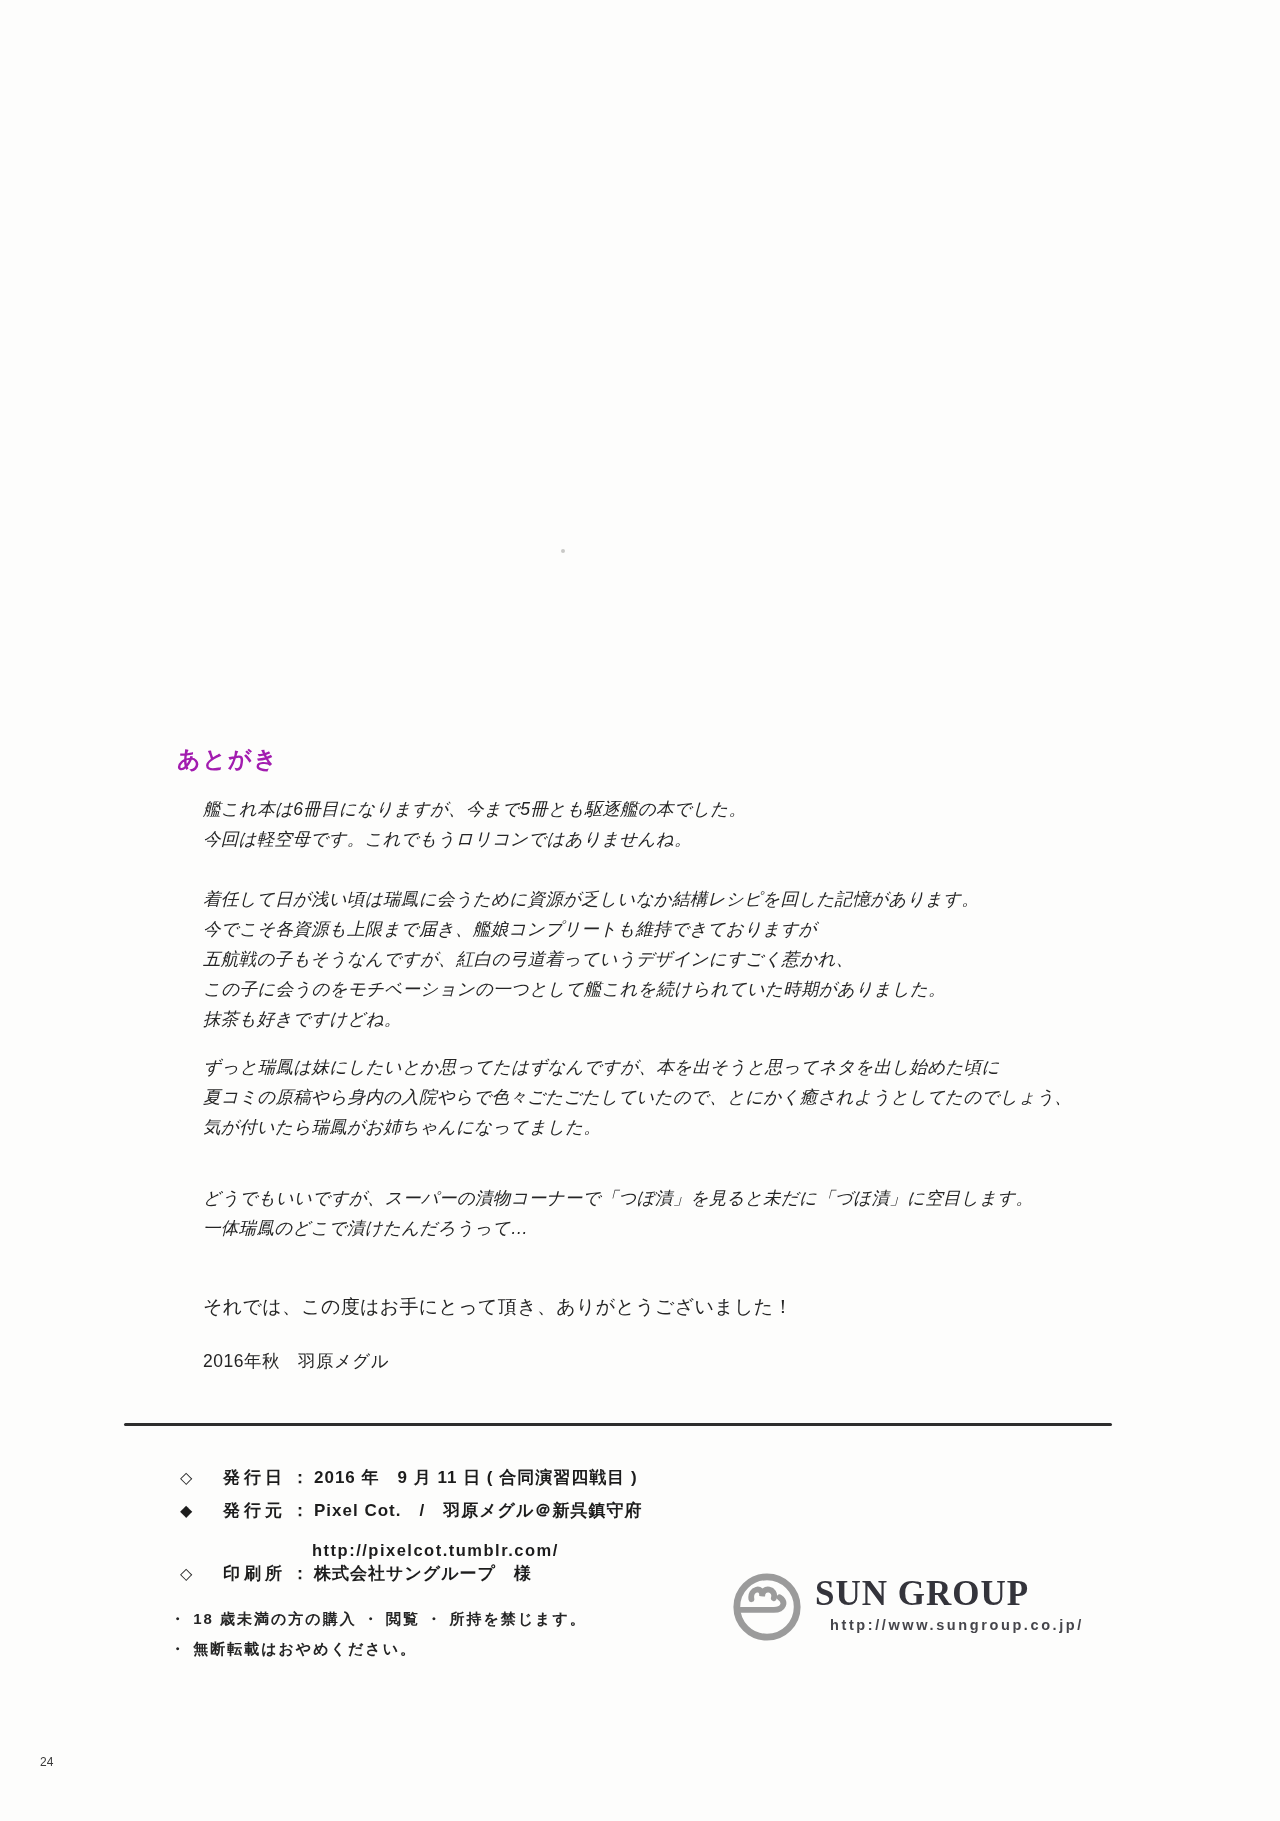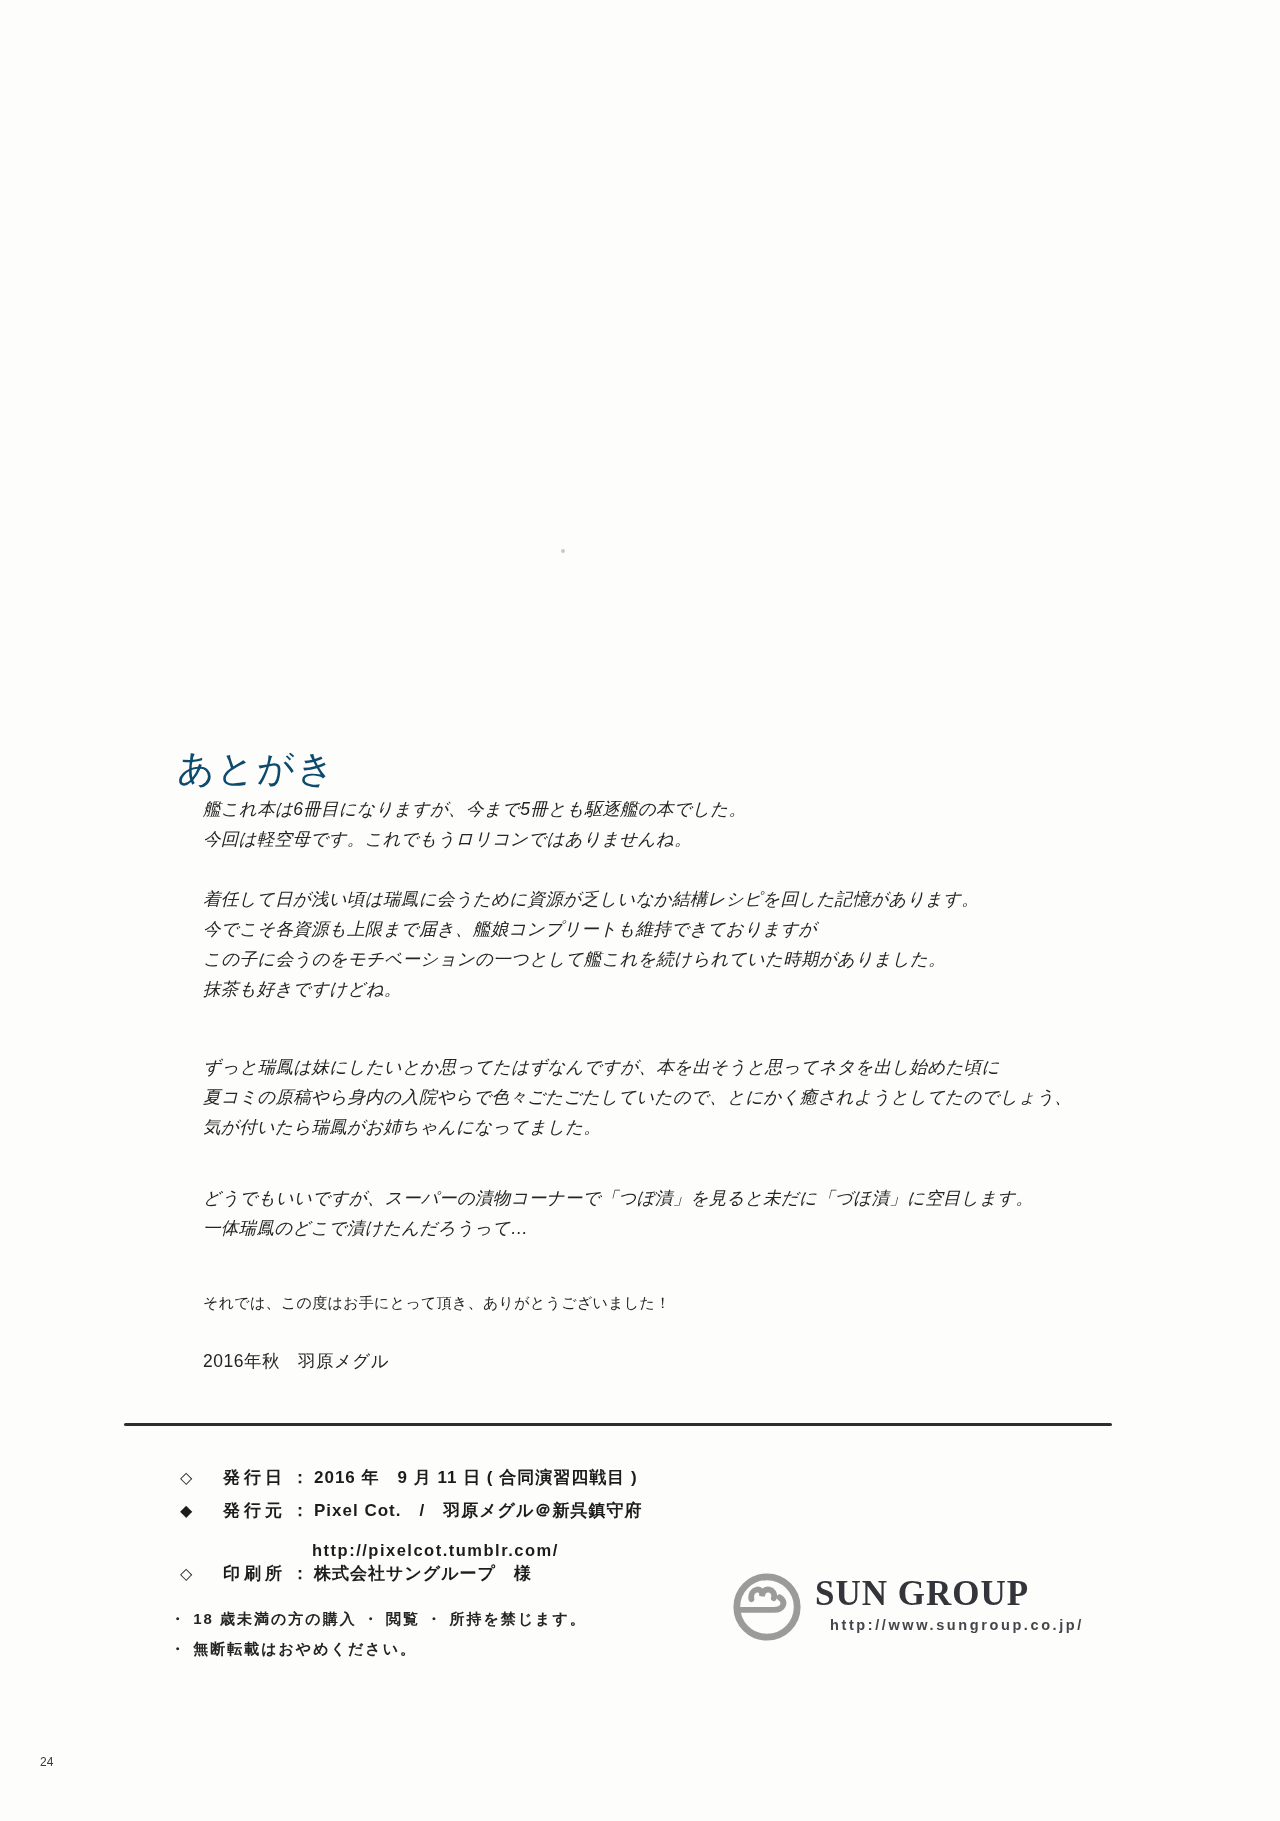--- a/index.html
+++ b/index.html
@@ -10,29 +10,29 @@
     color:#222;
     position:relative;
     overflow:hidden;
   }
   .page{
     position:absolute;left:0;top:0;width:1280px;height:1821px;
     background:#fdfdfc;
   }
   .title{
     position:absolute;left:177px;top:744px;
-    font-size:37px;font-weight:400;letter-spacing:2px;color:#0c4a6e;
+    font-size:23px;font-weight:700;letter-spacing:2px;color:#a21caf;
     white-space:nowrap;
   }
   .para{position:absolute;left:203px;}
   .para .tline{
     font-size:17.5px;line-height:30px;height:30px;
     color:#242424;white-space:nowrap;letter-spacing:0.3px;font-style:italic;
   }
-  .closing{position:absolute;left:203px;top:1294px;font-size:15px;color:#242424;white-space:nowrap;letter-spacing:0.3px;}
+  .closing{position:absolute;left:203px;top:1294px;font-size:19px;color:#242424;white-space:nowrap;letter-spacing:0.3px;}
   .signature{position:absolute;left:203px;top:1349px;font-size:17.5px;color:#242424;white-space:nowrap;letter-spacing:0.5px;}
   .divider{
     position:absolute;left:124px;top:1423px;width:988px;height:3px;
     background:#2d2d2d;border-radius:2px;
   }
   .col-row{
     position:absolute;left:180px;display:flex;align-items:baseline;
     font-size:17px;font-weight:700;color:#1c1c1c;white-space:nowrap;
   }
   .col-bullet{width:32px;font-size:16px;color:#1c1c1c;}
@@ -76,20 +76,21 @@
   <div class="title">あとがき</div>
 
   <div class="para" style="top:794px">
     <div class="tline">艦これ本は6冊目になりますが、今まで5冊とも駆逐艦の本でした。</div>
     <div class="tline">今回は軽空母です。これでもうロリコンではありませんね。</div>
   </div>
 
   <div class="para" style="top:884px">
     <div class="tline">着任して日が浅い頃は瑞鳳に会うために資源が乏しいなか結構レシピを回した記憶があります。</div>
     <div class="tline">今でこそ各資源も上限まで届き、艦娘コンプリートも維持できておりますが</div>
+    <div class="tline">五航戦の子もそうなんですが、紅白の弓道着っていうデザインにすごく惹かれ、</div>
     <div class="tline">この子に会うのをモチベーションの一つとして艦これを続けられていた時期がありました。</div>
     <div class="tline">抹茶も好きですけどね。</div>
   </div>
 
   <div class="para" style="top:1052px">
     <div class="tline">ずっと瑞鳳は妹にしたいとか思ってたはずなんですが、本を出そうと思ってネタを出し始めた頃に</div>
     <div class="tline">夏コミの原稿やら身内の入院やらで色々ごたごたしていたので、とにかく癒されようとしてたのでしょう、</div>
     <div class="tline">気が付いたら瑞鳳がお姉ちゃんになってました。</div>
   </div>
 

